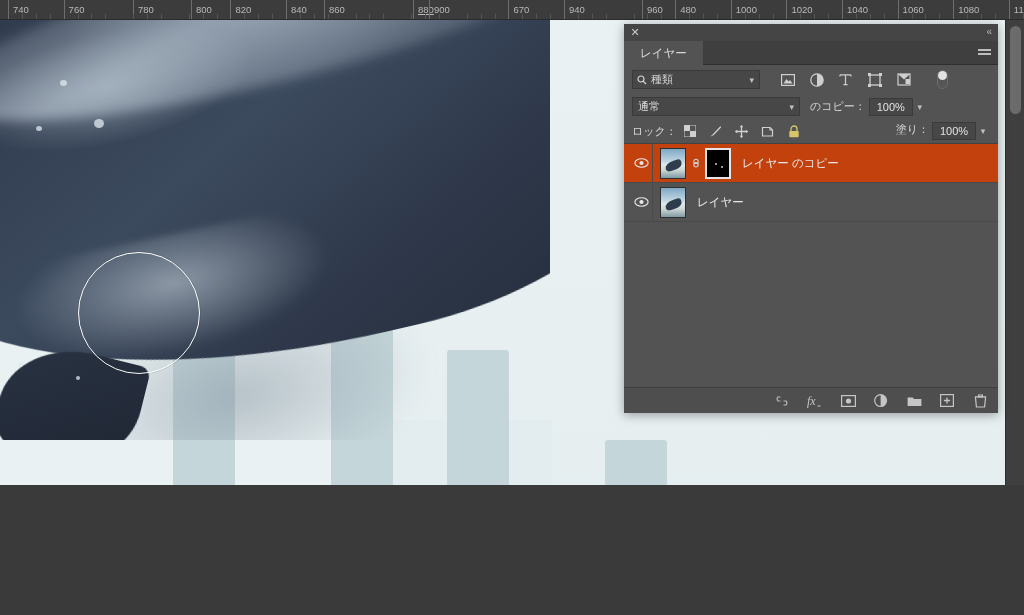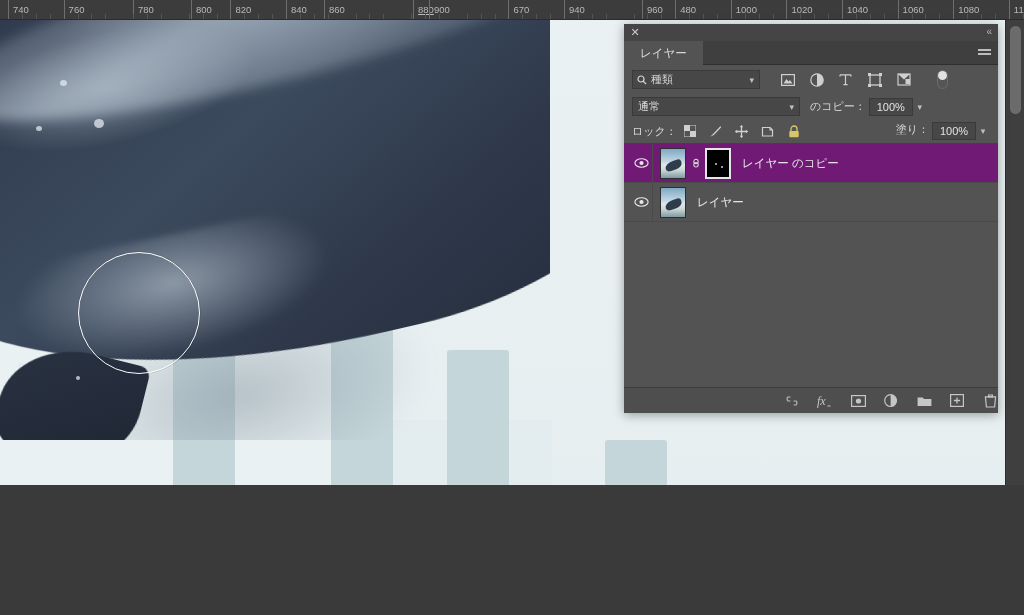--- a/index.html
+++ b/index.html
@@ -215,21 +215,21 @@
   .lock-label { font-size: 11px; color: #d8d8d8; }
   .lock-icons { display: flex; align-items: center; gap: 12px; margin-left: 6px; }
   .lkicon { width: 14px; height: 14px; display: flex; align-items: center; justify-content: center; color: #d0d0d0; cursor: pointer; }
   .fill-group { margin-left: auto; display: flex; align-items: flex-start; }
 
   .layer-list { flex: 1 1 auto; background: #535353; overflow: hidden; position: relative; }
   .layer-row {
     height: 39px; display: flex; align-items: center;
     border-bottom: 1px solid #4a4a4a; padding-left: 6px; cursor: pointer;
   }
-  .layer-row.selected { background: #701a75; }
+  .layer-row.selected { background: #c2410c; }
   .eye {
     width: 22px; height: 39px; display: flex; align-items: center; justify-content: center;
     cursor: pointer; flex: 0 0 auto;
   }
   .eye svg { display: block; }
   .divider-v { width: 1px; height: 39px; background: #4a4a4a; flex: 0 0 auto; }
   .thumb {
     width: 26px; height: 31px; margin-left: 7px; flex: 0 0 auto;
     border: 1px solid #2f2f2f; position: relative; overflow: hidden; cursor: pointer;
     background: linear-gradient(180deg,#8fb6cc 0%, #b9d2df 38%, #dfe9ec 55%, #cfd8d6 72%, #7e9aa3 100%);
@@ -252,21 +252,21 @@
   .type-icon {
     width: 26px; height: 31px; margin-left: 7px; flex: 0 0 auto;
     display: flex; align-items: center; justify-content: center;
     color: #e0e0e0; font-family: "Liberation Serif", serif; font-size: 18px;
   }
   .layer-name { margin-left: 11px; font-size: 11.5px; color: #eaeaea; white-space: nowrap; }
 
   .panel-footer {
     height: 26px; background: #4e4e4e; border-top: 1px solid #3d3d3d;
     display: flex; align-items: center; justify-content: flex-end;
-    gap: 17px; flex: 0 0 auto;
+    padding-right: 10px; gap: 17px; flex: 0 0 auto;
   }
   .fticon { width: 16px; height: 16px; display: flex; align-items: center; justify-content: center; color: #c6c6c6; cursor: pointer; }
 </style>
 </head>
 <body>
 
 <div id="app">
 
   <div id="canvas-area">
     <div class="artboard">

